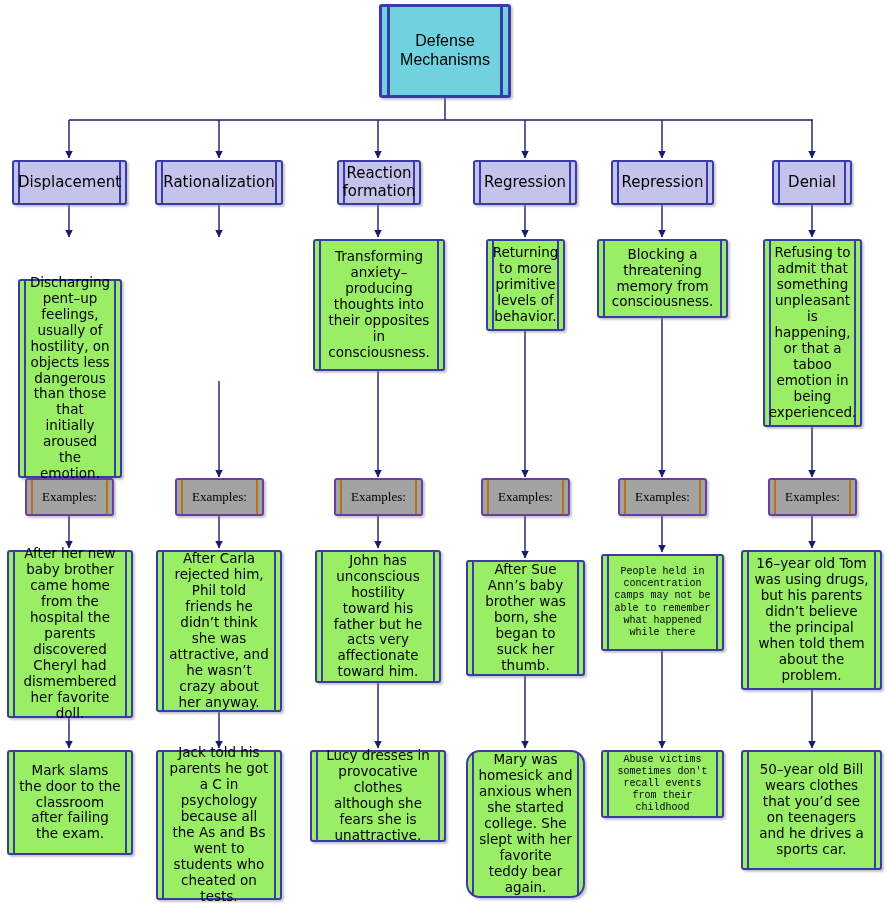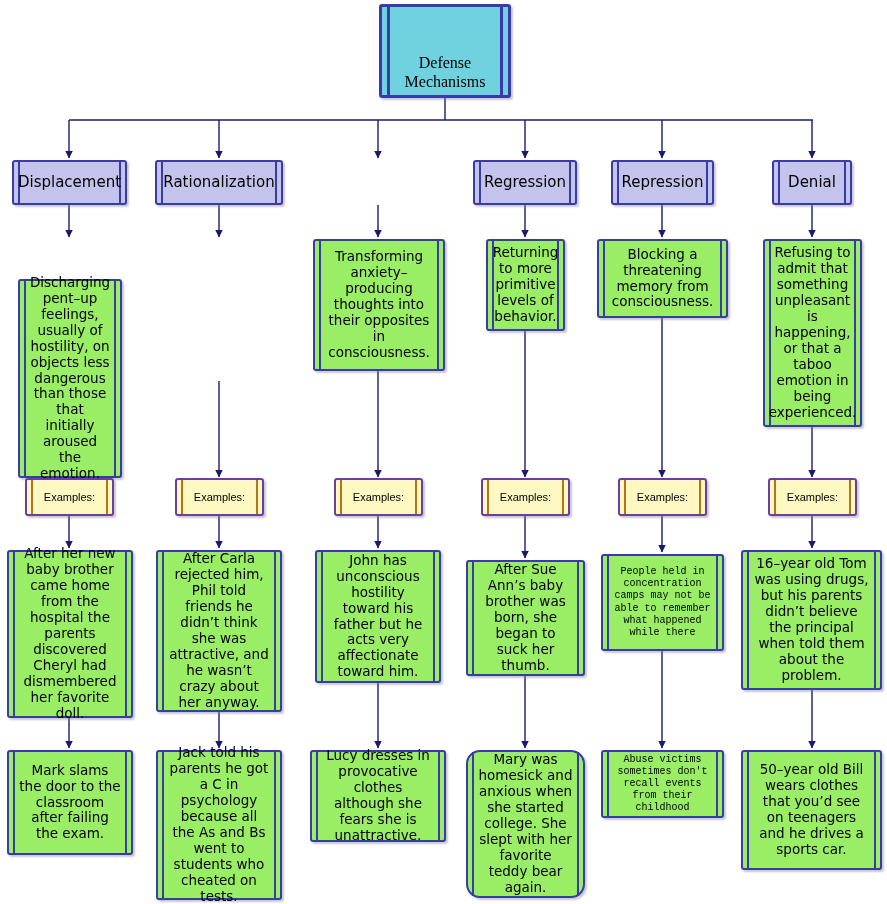--- a/index.html
+++ b/index.html
@@ -52,41 +52,40 @@
     border-left: 2px solid #3B3BA8;
   }
   .node::before { left: 4px; }
   .node::after  { right: 4px; }
 
   .node .txt { position: relative; z-index: 1; white-space: pre-line; }
 
   
   .n-title {
     background: #6FD2DE;
-    font-family: Liberation Serif, serif;
+    font-family: Liberation Sans, sans-serif;
     font-size: 16px;
     border-width: 3px;
-    align-items: flex-end;
   }
   .n-title::before { left: 5px; border-left-width: 3px; }
   .n-title::after  { right: 5px; border-left-width: 3px; }
 
   .n-cat {
     background: #C3C3EC;
     font-size: 15px;
   }
   .n-def {
     background: #99EE66;
     font-size: 13.5px;
   }
   .n-ex-label {
-    background: #fef9c3;
+    background: #a3a3a3;
     border-color: #6B3FA0;
-    font-family: Liberation Sans, sans-serif;
-    font-size: 11px;
+    font-family: Liberation Serif, serif;
+    font-size: 13px;
   }
   .n-ex-label::before,
   .n-ex-label::after { border-left-color: #B5741A; }
 
   .n-ex {
     background: #99EE66;
     font-size: 13.5px;
   }
   .n-ex.serif {
     font-family: Liberation Mono, monospace;
@@ -175,20 +174,23 @@
   <div class="node n-ex-label" style="left:175px; top:478px; width:89px; height:38px;">
     <span class="txt">Examples:</span>
   </div>
   <div class="node n-ex" style="left:156px; top:550px; width:126px; height:162px;">
     <span class="txt">After Carla rejected him, Phil told friends he didn’t think she was attractive, and he wasn’t crazy about her anyway.</span>
   </div>
   <div class="node n-ex" style="left:156px; top:750px; width:126px; height:150px;">
     <span class="txt">Jack told his parents he got a C in psychology because all the As and Bs went to students who cheated on tests.</span>
   </div>
 
+  <div class="node n-cat" style="left:337px; top:160px; width:84px; height:45px;">
+    <span class="txt">Reaction formation</span>
+  </div>
   <div class="node n-def" style="left:313px; top:239px; width:132px; height:132px;">
     <span class="txt">Transforming anxiety–producing thoughts into their opposites in consciousness.</span>
   </div>
   <div class="node n-ex-label" style="left:334px; top:478px; width:89px; height:38px;">
     <span class="txt">Examples:</span>
   </div>
   <div class="node n-ex" style="left:315px; top:550px; width:126px; height:133px;">
     <span class="txt">John has unconscious hostility toward his father but he acts very affectionate toward him.</span>
   </div>
   <div class="node n-ex" style="left:310px; top:750px; width:136px; height:92px;">

